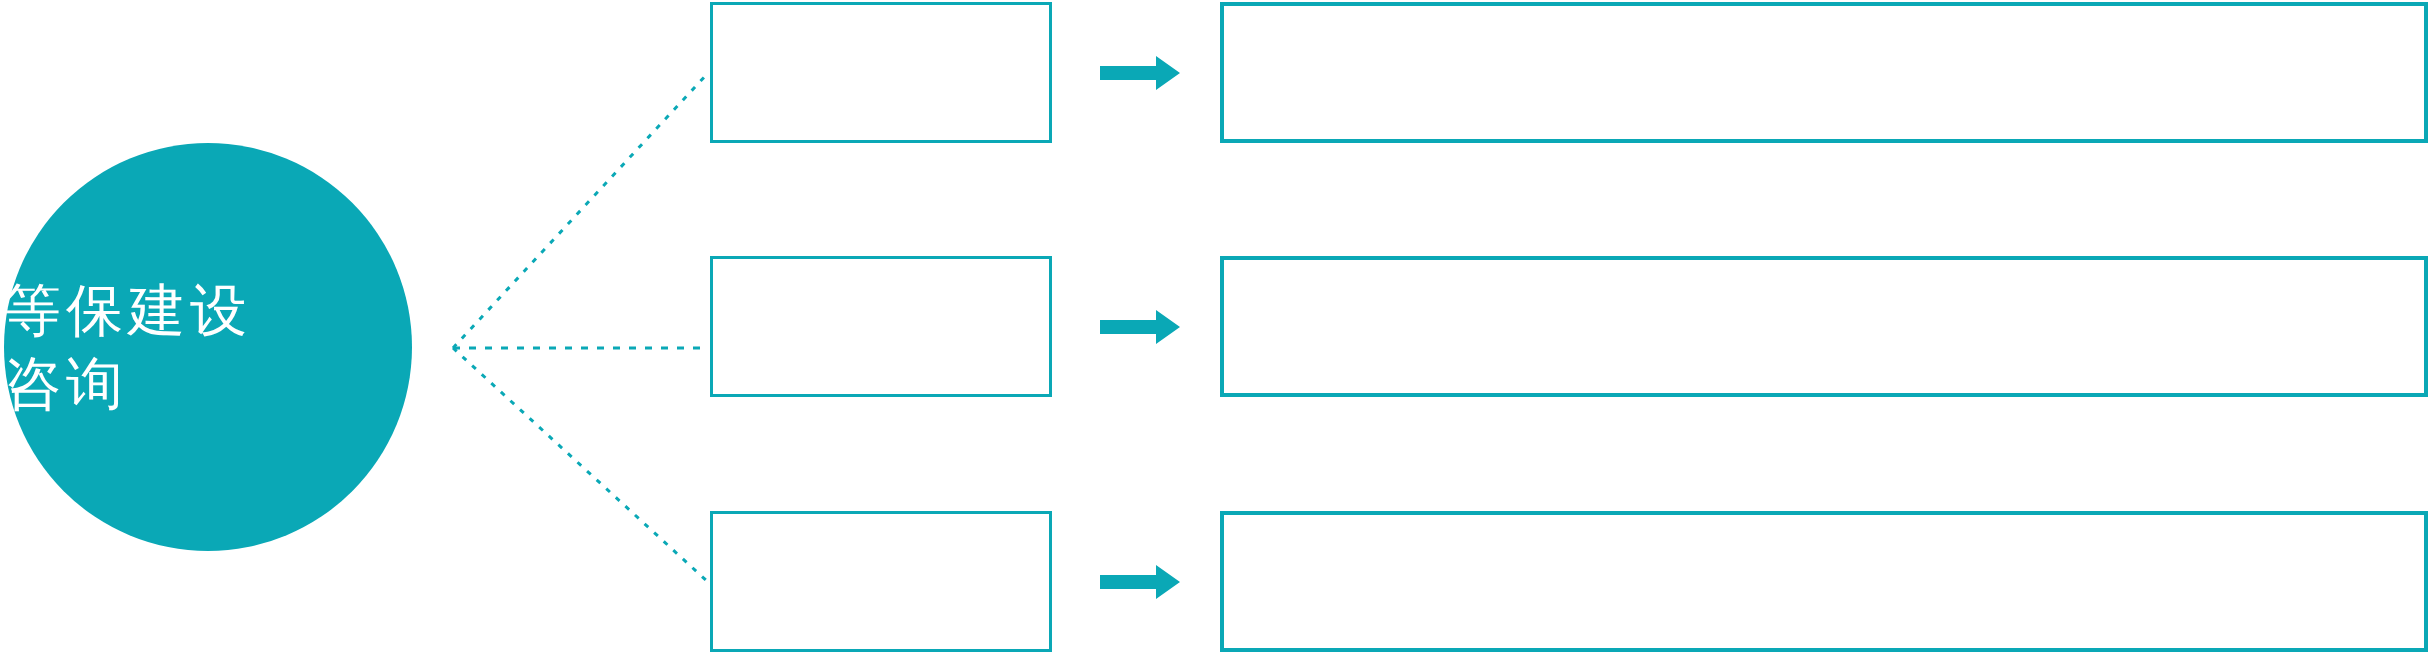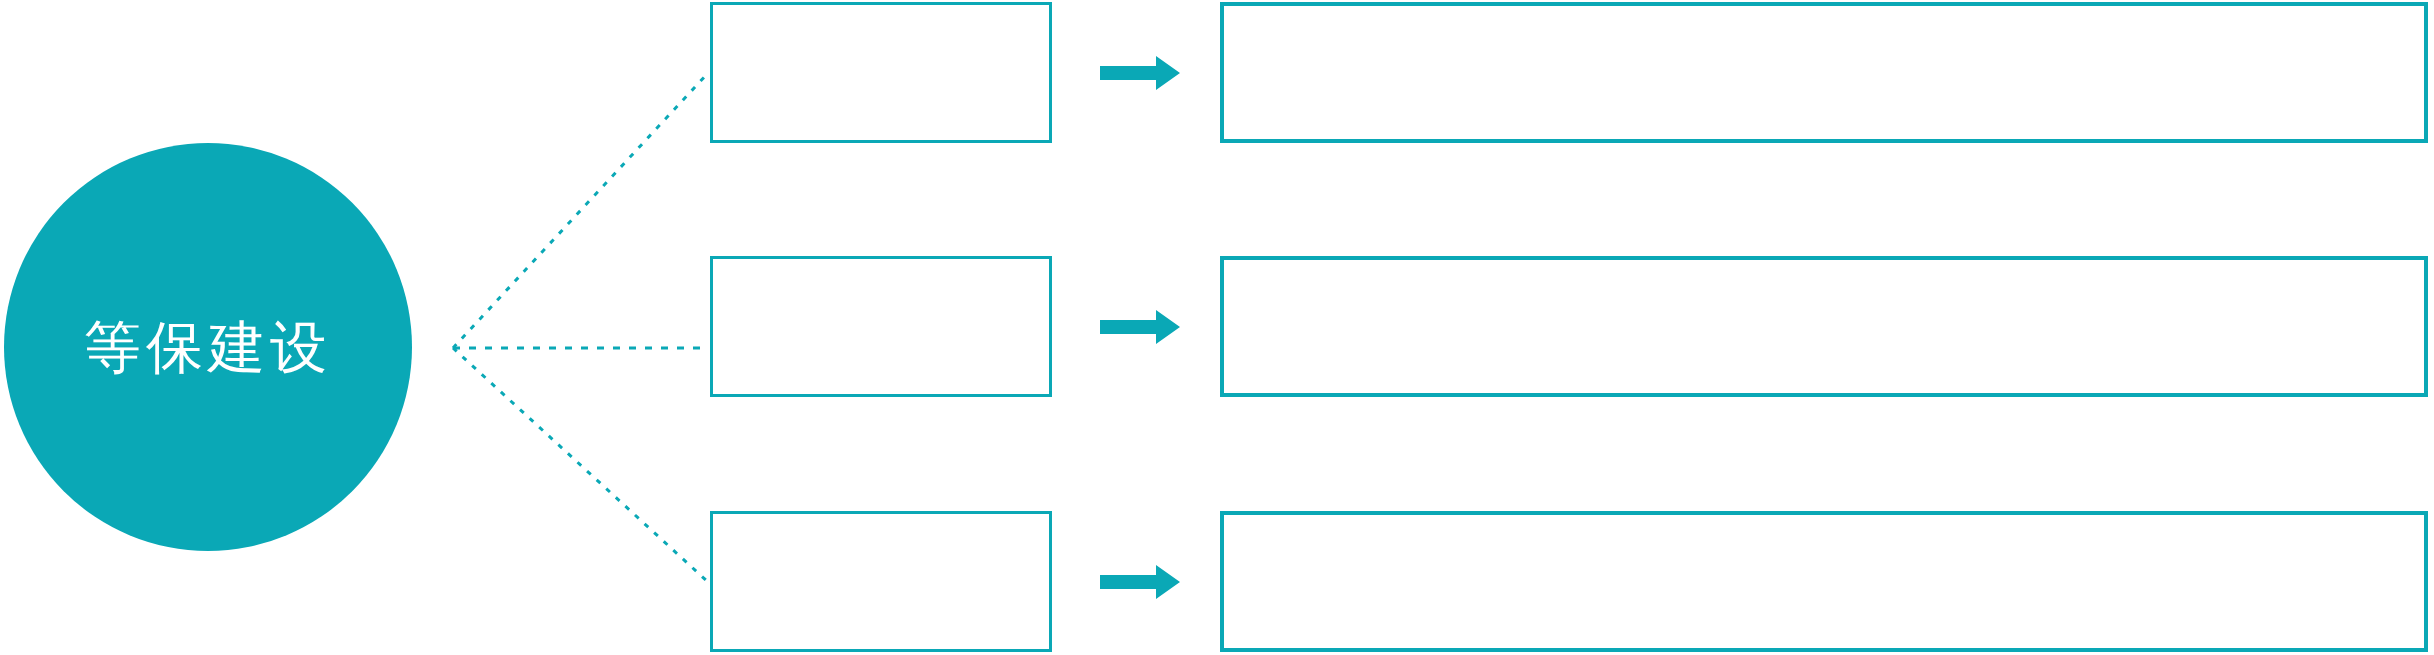--- a/index.html
+++ b/index.html
@@ -10,21 +10,21 @@
   body{
     width:2434px;height:655px;position:relative;overflow:hidden;
     font-family:"Liberation Sans","DejaVu Sans",sans-serif;
   }
   .stage{position:absolute;inset:0;}
 
   
   .circle{
     position:absolute;left:4px;top:143px;width:408px;height:408px;
     border-radius:50%;background:var(--accent);
-    display:flex;flex-direction:column;align-items:center;justify-content:center;
+    display:flex;flex-direction:column;align-items:flex-start;justify-content:center;
     color:#ffffff;font-size:57px;font-weight:300;letter-spacing:5px;
     line-height:73px;text-align:center;
   }
 
   
   svg.connectors{position:absolute;left:0;top:0;width:2434px;height:655px;pointer-events:none;}
   .dotline{stroke:var(--accent);fill:none;}
   .dotline.diag{stroke-width:3;stroke-dasharray:5 8;}
   .dotline.horiz{stroke-width:3;stroke-dasharray:7 9;}
 
@@ -52,20 +52,21 @@
   .a2{top:310px;}
   .a3{top:565px;}
 </style>
 </head>
 <body>
 
 <div class="stage">
 
   <div class="circle">
     <span>等保建设</span>
+    <span>咨询</span>
   </div>
 
   <svg class="connectors" viewBox="0 0 2434 655">
     <line class="dotline diag" x1="453" y1="348" x2="708" y2="73"></line>
     <line class="dotline horiz" x1="453" y1="348" x2="708" y2="348"></line>
     <line class="dotline diag" x1="453" y1="348" x2="708" y2="582"></line>
   </svg>
 
   <div class="small-box r1">
     <span></span>

